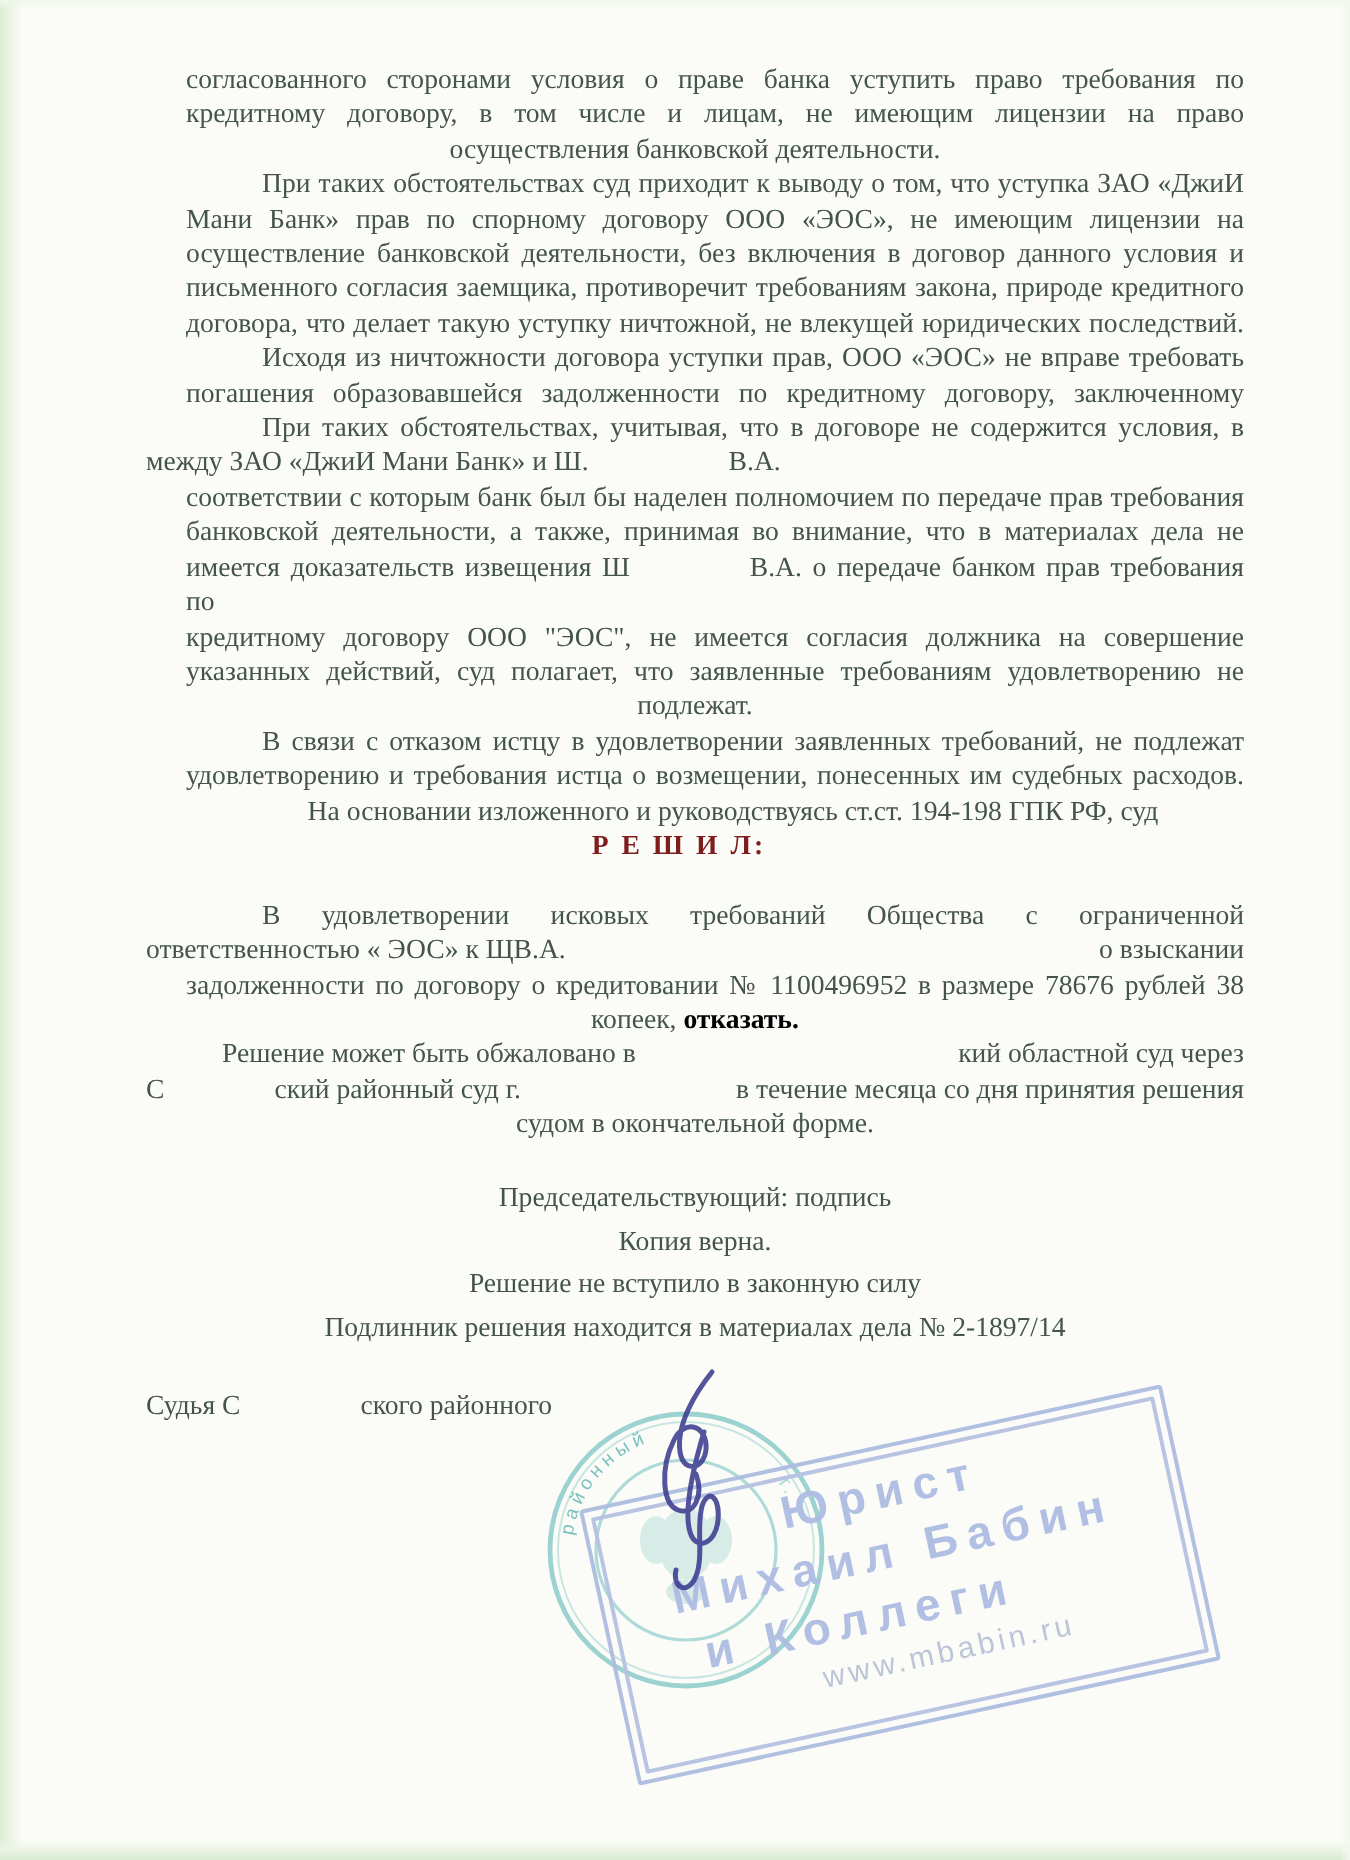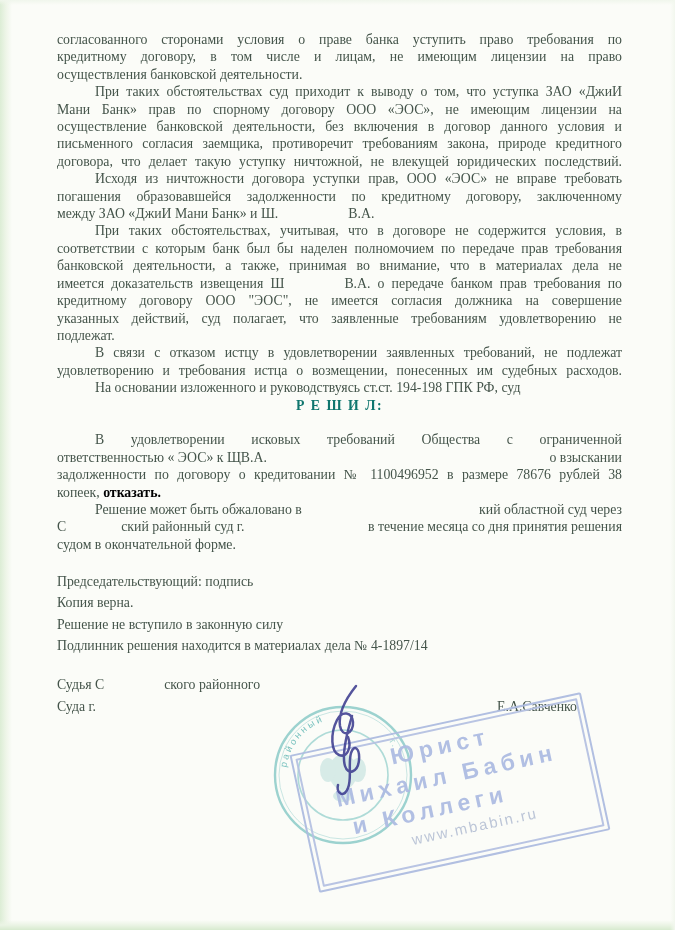--- a/index.html
+++ b/index.html
@@ -15,23 +15,23 @@
     background:linear-gradient(90deg,#dcedd5 0,#eef5e8 6px,rgba(251,252,248,0) 12px);}
   .edge-bottom{position:absolute;left:0;bottom:0;width:100%;height:10px;
     background:linear-gradient(0deg,#d7eacf 0,#ebf4e5 5px,rgba(251,252,248,0) 10px);}
   .edge-top{position:absolute;left:0;top:0;width:100%;height:5px;
     background:linear-gradient(180deg,#f0f6ec 0,rgba(251,252,248,0) 5px);}
   .edge-right{position:absolute;right:0;top:0;width:5px;height:100%;
     background:linear-gradient(270deg,#f2f7ee 0,rgba(251,252,248,0) 5px);}
 
   #doc-body{position:absolute;left:57px;top:31px;width:565px;}
   .row{font-size:13.8px;line-height:17.4px;min-height:17.4px;}
-  .row.j{text-align:justify;text-align-last:justify;}
-  .row.l{text-align:left;}
-  .row.c{text-align:center;font-weight:bold;letter-spacing:1.5px;color:#0f766e;}
+  .row.j{text-align:justify;text-align-last:justify;margin-left:36px;}
+  .row.l{text-align:center;margin-left:16px;}
+  .row.c{text-align:center;font-weight:bold;letter-spacing:1.5px;color:#7f1d1d;}
   .row.ind{text-indent:38px;}
   .row.flex{display:flex;align-items:baseline;white-space:pre;}
   .row .spacer{flex:1 1 auto;}
   .row .gap{display:inline-block;}
   .row .b{font-weight:bold;color:#000000;}
   .row.wide{line-height:21.6px;min-height:21.6px;}
   .vgap16{height:16px;}
   .vgap4{height:4px;}
   .padR{padding-right:45px;}
 
@@ -70,22 +70,22 @@
     <div class="row j"><span>согласованного сторонами условия о праве банка уступить право требования по</span></div>
     <div class="row j"><span>кредитному договору, в том числе и лицам, не имеющим лицензии на право</span></div>
     <div class="row l"><span>осуществления банковской деятельности.</span></div>
     <div class="row j ind"><span>При таких обстоятельствах суд приходит к выводу о том, что уступка ЗАО «ДжиИ</span></div>
     <div class="row j"><span>Мани Банк» прав по спорному договору ООО «ЭОС», не имеющим лицензии на</span></div>
     <div class="row j"><span>осуществление банковской деятельности, без включения в договор данного условия и</span></div>
     <div class="row j"><span>письменного согласия заемщика, противоречит требованиям закона, природе кредитного</span></div>
     <div class="row j"><span>договора, что делает такую уступку ничтожной, не влекущей юридических последствий.</span></div>
     <div class="row j ind"><span>Исходя из ничтожности договора уступки прав, ООО «ЭОС» не вправе требовать</span></div>
     <div class="row j"><span>погашения образовавшейся задолженности по кредитному договору, заключенному</span></div>
+    <div class="row j ind"><span>При таких обстоятельствах, учитывая, что в договоре не содержится условия, в</span></div>
     <div class="row flex l"><span>между ЗАО «ДжиИ Мани Банк» и Ш.</span><span class="gap" style="width: 70px;"></span><span>В.А.</span></div>
-    <div class="row j ind"><span>При таких обстоятельствах, учитывая, что в договоре не содержится условия, в</span></div>
     <div class="row j"><span>соответствии с которым банк был бы наделен полномочием по передаче прав требования</span></div>
     <div class="row j"><span>банковской деятельности, а также, принимая во внимание, что в материалах дела не</span></div>
     <div class="row j"><span>имеется доказательств извещения Ш</span><span class="gap" style="width: 60px;"></span><span>В.А. о передаче банком прав требования по</span></div>
     <div class="row j"><span>кредитному договору ООО "ЭОС", не имеется согласия должника на совершение</span></div>
     <div class="row j"><span>указанных действий, суд полагает, что заявленные требованиям удовлетворению не</span></div>
     <div class="row l"><span>подлежат.</span></div>
     <div class="row j ind"><span>В связи с отказом истцу в удовлетворении заявленных требований, не подлежат</span></div>
     <div class="row j"><span>удовлетворению и требования истца о возмещении, понесенных им судебных расходов.</span></div>
     <div class="row l ind"><span>На основании изложенного и руководствуясь ст.ст. 194-198 ГПК РФ, суд</span></div>
     <div class="row c"><span>Р Е Ш И Л:</span></div>
@@ -94,24 +94,23 @@
     <div class="row flex l"><span>ответственностью « ЭОС» к ЩВ.А.</span><span class="spacer"></span><span>о взыскании</span></div>
     <div class="row j"><span>задолженности по договору о кредитовании № 1100496952 в размере 78676 рублей 38</span></div>
     <div class="row l"><span>копеек, </span><span class="b">отказать.</span></div>
     <div class="row flex l"><span class="gap" style="width: 38px;"></span><span>Решение может быть обжаловано в</span><span class="spacer"></span><span>кий областной суд через</span></div>
     <div class="row flex l"><span>С</span><span class="gap" style="width: 55px;"></span><span>ский районный суд г.</span><span class="spacer"></span><span>в течение месяца со дня принятия решения</span></div>
     <div class="row l"><span>судом в окончательной форме.</span></div>
     <div class="row l vgap16">&nbsp;</div>
     <div class="row l wide"><span>Председательствующий: подпись</span></div>
     <div class="row l wide"><span>Копия верна.</span></div>
     <div class="row l wide"><span>Решение не вступило в законную силу</span></div>
-    <div class="row l wide"><span>Подлинник решения находится в материалах дела № 4-1897/14</span></div>
+    <div class="row l wide"><span>Подлинник решения находится в материалах дела № 2-1897/14</span></div>
     <div class="row l vgap4">&nbsp;</div>
     <div class="row flex l wide"><span>Судья С</span><span class="gap" style="width: 60px;"></span><span>ского районного</span></div>
-    <div class="row flex l wide padR"><span>Суда г.</span><span class="spacer"></span><span>Е.А.Савченко</span></div>
   </div>
 
 <svg id="seal" viewBox="0 0 150 150">
   <defs>
     <path id="sealArc" d="M 75 75 m -57 0 a 57 57 0 1 1 114 0 a 57 57 0 1 1 -114 0"></path>
   </defs>
   <circle cx="75" cy="75" r="68" fill="none" stroke="#7cc4c1" stroke-width="2.4" opacity="0.75"></circle>
   <circle cx="75" cy="75" r="64" fill="none" stroke="#8ccac7" stroke-width="1" opacity="0.45"></circle>
   <circle cx="75" cy="75" r="45" fill="none" stroke="#7cc4c1" stroke-width="1.6" opacity="0.6"></circle>
   <g fill="#8cc8c5" opacity="0.32">

